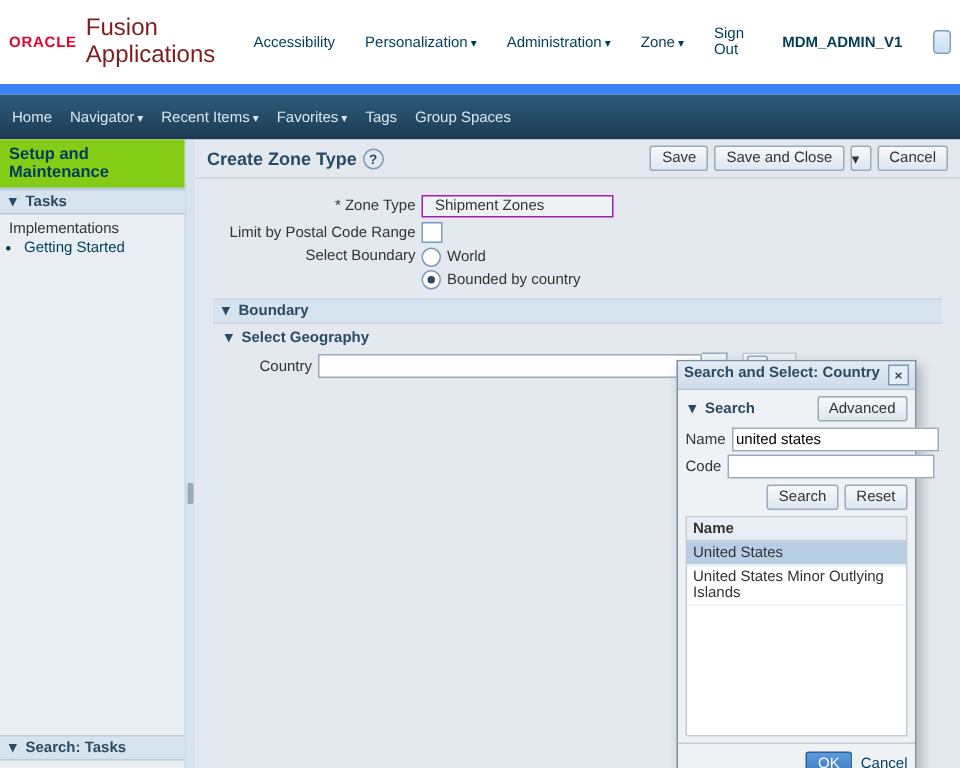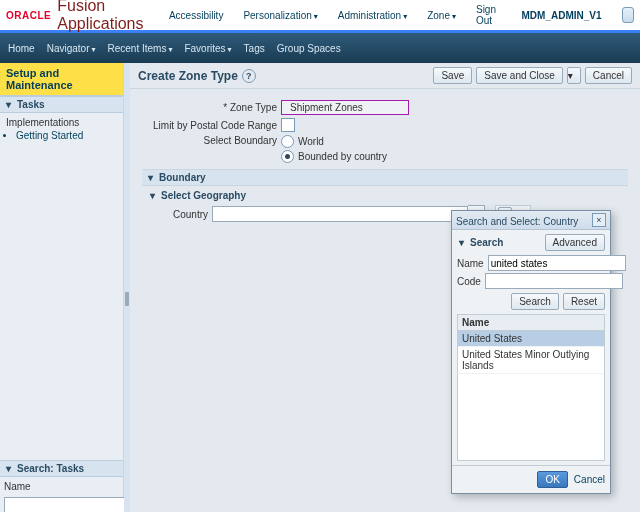--- a/index.html
+++ b/index.html
@@ -1,29 +1,29 @@
 <!DOCTYPE html>
 <html><head>
 <meta charset="utf-8">
 <style>
 html,body{margin:0;padding:0;font-family:Tahoma,Arial,sans-serif;font-size:10px;background:#fff;color:#333}
-.branding{display:flex;align-items:center;justify-content:space-between;height:22px;background:#fff;border-bottom:3px solid #3b82f6;padding:4px 6px}
+.branding{display:flex;align-items:center;justify-content:space-between;height:22px;background:#fff;border-bottom:7px solid #3b82f6;padding:17px 6px}
 .brand-left{display:flex;align-items:center;gap:6px}
 .logo{font-weight:bold;color:#e8002b;letter-spacing:.5px}
 .app-title{color:#7f1d1d;font-size:16px}
 .brand-right{display:flex;align-items:center;gap:20px;color:#003d5b;font-size:10px}
 .brand-right span, .brand-right a{color:#003d5b;cursor:pointer}
 .chat-bubble{width:16px;height:14px;border:1px solid #7a9ab5;border-radius:3px;background:linear-gradient(#e6f0f9,#c7ddef)}
 .global-nav{height:30px;background:linear-gradient(#2f5b7a,#1a3b52);display:flex;align-items:center;gap:12px;padding:0 8px;font-size:10px}
 .global-nav a{color:#d6e6f2;cursor:pointer}
 .caret::after{content:"▾";margin-left:2px;font-size:8px}
 .caretw::after{content:"▾";margin-left:2px;font-size:8px;color:#d6e6f2}
 .workarea{display:flex;height:472px}
 .col-left{width:123px;background:#e8eef3;border-right:1px solid #c9d6e0;display:flex;flex-direction:column}
-.wa-title{font-size:11px;font-weight:bold;color:#003d5b;padding:4px 6px;background:#fde047;border-bottom:1px solid #b9cddc}
+.wa-title{font-size:11px;font-weight:bold;color:#003d5b;padding:4px 6px;background:#84cc16;border-bottom:1px solid #b9cddc}
 .panel-head{background:#d7e4ef;border-top:1px solid #b9cddc;border-bottom:1px solid #b9cddc;padding:2px 4px;color:#2a4b63;font-weight:bold;display:flex;align-items:center;gap:4px}
 .twisty{width:9px;height:9px;display:inline-block;text-align:center;line-height:9px;color:#2a4b63}
 .tasks-body{padding:4px 6px;font-size:10px}
 .tasks-body .hdr{font-weight:normal;color:#333;margin-bottom:2px}
 .tasks-body ul{margin:0 0 0 10px;padding:0}
 .tasks-body li{list-style:disc;color:#003d5b;cursor:pointer}
 .search-tasks{margin-top:auto;padding:2px 4px 6px}
 .search-tasks .row{display:flex;align-items:center;gap:4px;margin:4px 0}
 .search-tasks input{flex:1;height:14px;border:1px solid #9ab;font-size:10px;padding:0 2px}
 .go-btn{width:16px;height:16px;border:1px solid #7a9ab5;background:linear-gradient(#f2f7fb,#d5e3ee);border-radius:2px;display:flex;align-items:center;justify-content:center;cursor:pointer}
@@ -43,21 +43,21 @@
 .rofield{border:1px solid #a21caf;background:#eef2f5;padding:1px 8px;min-width:110px;display:inline-block}
 .chk{width:12px;height:12px;border:1px solid #7a9ab5;background:#fff}
 .radio{width:11px;height:11px;border:1px solid #7a9ab5;border-radius:50%;background:#fff;display:inline-flex;align-items:center;justify-content:center}
 .radio.sel::after{content:"";width:5px;height:5px;background:#2a4b63;border-radius:50%}
 .section-head{background:#d7e4ef;border:1px solid #c9d6e0;border-left:none;border-right:none;padding:2px 4px;color:#2a4b63;font-weight:bold;margin:6px 0 4px;display:flex;align-items:center;gap:4px}
 .sub-head{color:#2a4b63;font-weight:bold;margin:2px 0 4px 6px;display:flex;align-items:center;gap:4px}
 .lov{display:inline-flex;align-items:center;height:16px}
 .lov input{height:14px;width:250px;border:1px solid #9ab;font-size:10px;padding:0 2px}
 .lov .picker{width:16px;height:16px;border:1px solid #9ab;border-left:none;background:linear-gradient(#f2f7fb,#d5e3ee);display:flex;align-items:center;justify-content:center;font-size:9px;color:#2a4b63;cursor:pointer}
 .dialog{position:absolute;left:321px;top:147px;width:158px;background:#eef2f5;border:1px solid #7a8fa1;box-shadow:3px 3px 8px rgba(0,0,0,.25);display:flex;flex-direction:column}
-.dlg-title{display:flex;justify-content:space-between;align-items:flex-end;background:linear-gradient(#e2ebf3,#cfdceb);border-bottom:1px solid #b3c3d1;padding:2px 4px;font-weight:normal;color:#2a4b63}
+.dlg-title{display:flex;justify-content:space-between;align-items:flex-start;background:linear-gradient(#e2ebf3,#cfdceb);border-bottom:1px solid #b3c3d1;padding:2px 4px;font-weight:bold;color:#2a4b63}
 .dlg-close{width:12px;height:12px;border:1px solid #7a9ab5;background:#e6eef5;display:flex;align-items:center;justify-content:center;font-size:9px;cursor:pointer}
 .dlg-body{padding:4px 5px}
 .dlg-sec{display:flex;align-items:center;justify-content:space-between;margin-bottom:4px}
 .dlg-sec .sub{display:flex;align-items:center;gap:4px;color:#2a4b63;font-weight:bold}
 .dlg-row{display:flex;align-items:center;gap:4px;margin:2px 0}
 .dlg-row label{width:28px;text-align:right}
 .dlg-row input{flex:1;height:14px;border:1px solid #9ab;font-size:10px;padding:0 2px}
 .dlg-action{display:flex;justify-content:flex-end;gap:4px;margin:4px 0}
 .results{border:1px solid #c2ccd4;background:#fff;height:145px;overflow:auto}
 .results .colh{background:#e7edf2;border-bottom:1px solid #c2ccd4;padding:2px 4px;font-weight:bold;color:#333}

